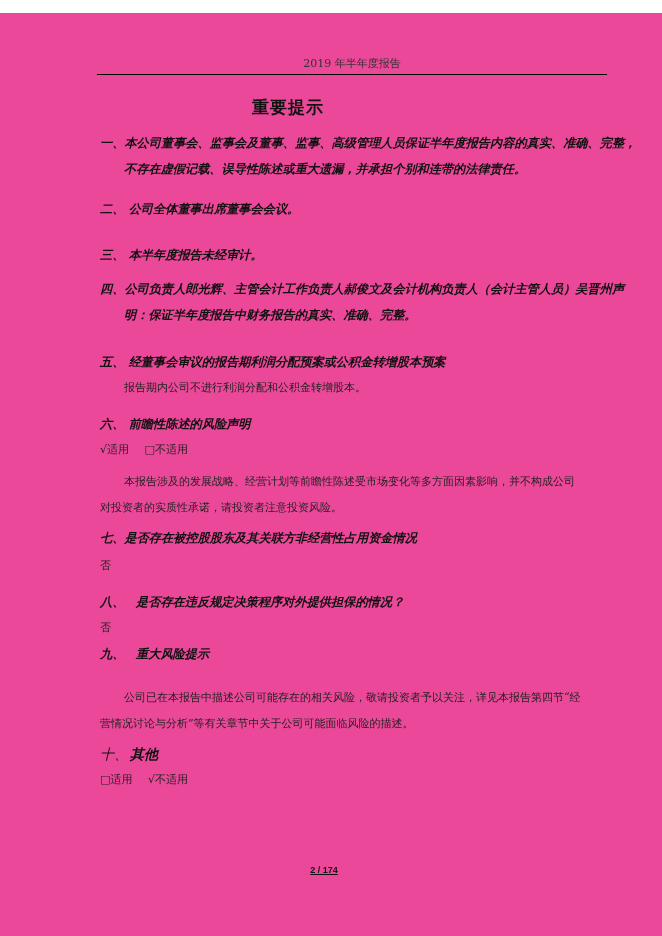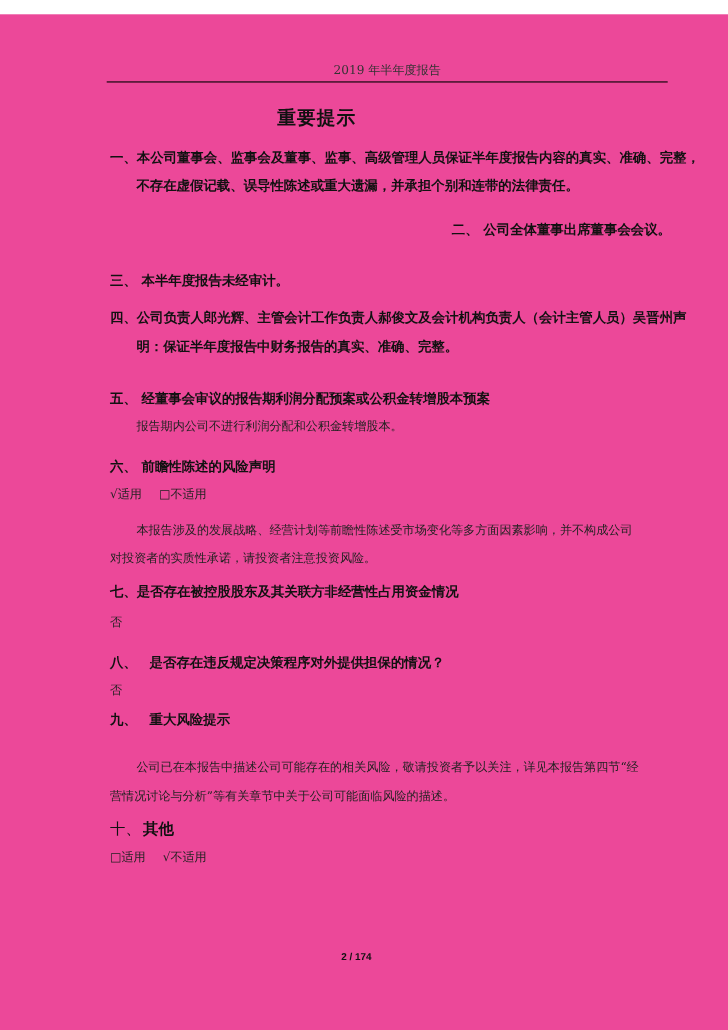--- a/index.html
+++ b/index.html
@@ -6,46 +6,46 @@
   body { width: 662px; height: 936px; position: relative; overflow: hidden;
          font-family: "DejaVu Serif", "Liberation Serif", serif; color: #111; }
   .page { position: absolute; left: 0; top: 13px; width: 662px; height: 936px; background: #ec4899; }
   .running-header { position: absolute; left: 97px; width: 510px; top: 43px; text-align: center;
                     font-size: 11px; color: #333; font-family: "DejaVu Serif", serif; }
   .header-rule { position: absolute; left: 97px; width: 510px; top: 61px; height: 0;
                  border-top: 1.5px solid #000; }
   .title { position: absolute; left: 0; width: 576px; top: 83px; text-align: center;
            font-size: 17px; font-weight: bold; font-family: "DejaVu Sans", sans-serif; letter-spacing: 1px; }
   .blk { position: absolute; left: 100px; width: 510px; }
-  .h { font-family: "DejaVu Sans", sans-serif; font-weight: bold; font-size: 12.2px; line-height: 26px; white-space: nowrap; }
+  .h { font-family: "DejaVu Sans", sans-serif; font-weight: bold; font-size: 12.2px; line-height: 26px; white-space: nowrap; font-style: italic; }
   .h .num { display: inline-block; }
   .h .cont { padding-left: 24px; }
   .p { font-size: 11px; line-height: 26px; color: #222; white-space: nowrap; }
   .indent { padding-left: 24px; }
   .first-indent { text-indent: 24px; }
   .checks span { margin-right: 12px; }
   .page-number { position: absolute; left: 0; width: 648px; top: 852px; text-align: center;
-                 font-size: 9px; font-weight: bold; font-family: "Liberation Sans", sans-serif; }
+                 font-size: 9px; font-weight: bold; font-family: "Liberation Sans", sans-serif; text-decoration: underline; }
 </style>
 </head>
 <body>
 
 <div class="page">
 
   <div class="running-header">2019 年半年度报告</div>
   <div class="header-rule"></div>
 
   <div class="title">重要提示</div>
 
   <div class="blk h" style="top:117px;">
     <div><span class="num">一、</span><span>本公司董事会、监事会及董事、监事、高级管理人员保证半年度报告内容的真实、准确、完整，</span></div>
     <div class="cont">不存在虚假记载、误导性陈述或重大遗漏，并承担个别和连带的法律责任。</div>
   </div>
 
-  <div class="blk h" style="top:183px;text-align:right;">
+  <div class="blk h" style="top:183px;">
     <span class="num">二、</span>
     <span>公司全体董事出席董事会会议。</span>
   </div>
 
   <div class="blk h" style="top:263px;">
     <div><span class="num">四、</span><span>公司负责人郎光辉、主管会计工作负责人郝俊文及会计机构负责人（会计主管人员）吴晋州声</span></div>
     <div class="cont">明：保证半年度报告中财务报告的真实、准确、完整。</div>
   </div>
 
   <div class="blk h" style="top:229px;">

